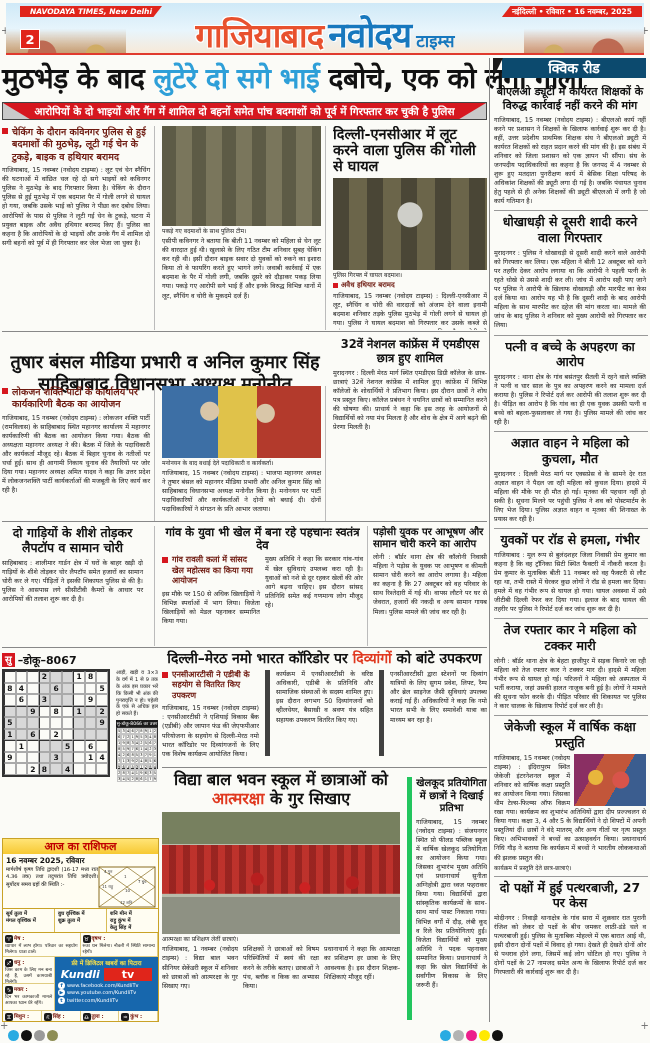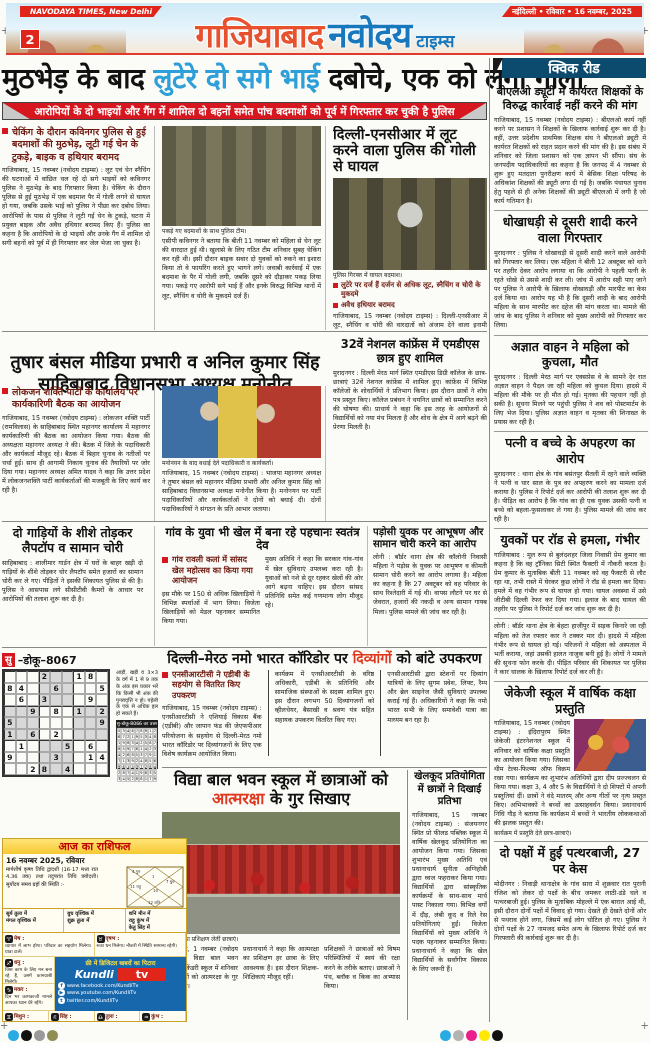--- a/index.html
+++ b/index.html
@@ -91,38 +91,38 @@
   .cc2 .cols>div{flex:1;}
   .blockC .cc3{position:absolute;left:371px;top:2px;width:114px;height:120px;overflow:hidden;}
   .cc3 h3{font-size:10px;font-weight:800;text-align:left;line-height:1.2;margin:0 0 3px;}
 
   
   .blockD{position:absolute;left:162px;top:650px;width:325px;height:118px;overflow:hidden;border-bottom:1px solid #888;}
   .blockD h2{font-size:14px;font-weight:800;text-align:center;line-height:1.15;margin:0 0 4px;}
   .hl-red{color:#e0381f;}
   .blockD .cols{display:flex;gap:6px;height:86px;overflow:hidden;}
   .blockD .cols>div{flex:1;overflow:hidden;}
-  .blockD .cols>div+div{border-left:1px solid #404040;padding-left:6px;}
+  .blockD .cols>div+div{border-left:5px solid #404040;padding-left:6px;}
 
   
   .blockE{position:absolute;left:162px;top:770px;width:325px;height:250px;overflow:hidden;padding-left:48px;}
   .blockE .ehead{font-size:16px;font-weight:800;text-align:center;line-height:1.2;margin:0 0 4px;width:238px;}
   .blockE .left{position:absolute;left:0;top:0;width:238px;}
   .ph-students{height:122px;background:
      radial-gradient(circle at 20% 60%, #c22 0 5px, transparent 6px),
      radial-gradient(circle at 40% 55%, #b81f1f 0 6px, transparent 7px),
      radial-gradient(circle at 60% 62%, #c22 0 5px, transparent 6px),
      radial-gradient(circle at 80% 58%, #b81f1f 0 6px, transparent 7px),
      repeating-linear-gradient(90deg, rgba(190,35,30,.9) 0 7px, rgba(150,20,18,.9) 7px 14px),
      linear-gradient(180deg,#77805f 0 26%,#b9bcab 26% 70%,#8e9183 70% 100%);
      background-size:auto,auto,auto,auto,100% 40%,100% 100%;
      background-position:0 0,0 0,0 0,0 0,0 45%,0 0;background-repeat:no-repeat;}
   .blockE .ecols{display:flex;gap:5px;margin-top:2px;height:74px;overflow:hidden;}
   .blockE .ecols>div{flex:1;}
-  .blockE .right{position:absolute;right:0;top:0;width:80px;height:250px;border-left:1px solid #22c55e;padding-left:4px;overflow:hidden;margin-left:28px;}
+  .blockE .right{position:absolute;right:0;top:7px;width:80px;height:250px;border-left:5px solid #22c55e;padding-left:4px;overflow:hidden;margin-left:28px;}
   .blockE .right h3{font-size:10px;font-weight:800;text-align:center;line-height:1.25;margin:0 0 3px;}
 
   
   .qcol{position:absolute;left:489px;top:58px;width:159px;height:964px;border-left:1px solid #888;
     padding-left:4px;overflow:hidden;}
   .qr-banner{position:relative;height:20px;background:#0c4a6e;margin:0 2px 4px 8px;}
   .qr-banner:before{content:"";position:absolute;left:-9px;top:0;border-style:solid;border-width:20px 10px 0 0;border-color:#1a1a1a transparent transparent transparent;}
   .qr-banner span{display:block;text-align:center;color:#fff;font-weight:800;font-size:14px;line-height:20px;}
   .qstory{border-bottom:1px solid #999;padding:3px 2px 4px 0;}
   .qstory:last-child{border-bottom:none;}
@@ -142,21 +142,21 @@
   .sud-grid div{border:0.5px solid #aaa;font-size:7.5px;font-weight:bold;display:flex;align-items:center;justify-content:center;}
   .sud-grid div.sh{background:#d8d8d8;}
   .sud-grid div.bl{border-left:1.5px solid #333;} .sud-grid div.bt{border-top:1.5px solid #333;}
   .sud-side{margin-left:114px;width:42px;}
   .sud-instr{font-size:5.1px;line-height:1.35;text-align:justify;color:#222;}
   .sol-head{background:#1a1a1a;color:#fff;font-size:4.6px;text-align:center;line-height:7px;margin-top:3px;}
   .sol-grid{display:grid;grid-template-columns:repeat(9,1fr);width:42px;height:42px;border:1px solid #333;}
   .sol-grid div{font-size:3.6px;display:flex;align-items:center;justify-content:center;border:0.5px solid #c5c5c5;}
 
   
-  .rashi{position:absolute;left:2px;top:838px;width:185px;height:184px;overflow:hidden;border:1px solid #c9a227;background:#fffdf2;}
+  .rashi{position:absolute;left:2px;top:838px;width:157px;height:184px;overflow:hidden;border:1px solid #c9a227;background:#fffdf2;}
   .rashi-head{background:linear-gradient(180deg,#ffe477,#f7c932);color:#c00000;font-weight:800;font-size:11px;text-align:center;line-height:15px;}
   .rashi-date{font-weight:bold;font-size:7.5px;padding:1px 3px;}
   .rashi-meta{position:relative;padding:0 3px;height:42px;}
   .rashi-tithi{width:92px;font-size:5.2px;line-height:1.4;text-align:justify;}
   .kundli{position:absolute;right:2px;top:0;width:58px;height:42px;}
   .kundli svg{width:100%;height:100%;}
   .kundli .kl{position:absolute;font-size:4px;color:#333;}
   .planets{display:flex;border-top:1px solid #c9a227;border-bottom:1px solid #c9a227;}
   .planets div{flex:1;font-size:5.2px;font-weight:bold;line-height:1.35;padding:1px 3px;white-space:pre-line;}
   .planets div+div{border-left:1px solid #d8bb55;}
@@ -214,21 +214,20 @@
     </div>
     <div class="c2" data-name="lead-middle-column">
       <div class="photo ph-police1" data-name="police-arrest-photo"></div>
       <div class="caption" data-name="photo-caption">पकड़े गए बदमाशों के साथ पुलिस टीम।</div>
       <p class="body" style="margin:2px 0 0" data-name="lead-body-2">एसीपी कविनगर ने बताया कि बीती 11 नवम्बर को महिला से चेन लूट की वारदात हुई थी। खुलासे के लिए गठित टीम शनिवार सुबह चेकिंग कर रही थी। इसी दौरान बाइक सवार दो युवकों को रुकने का इशारा किया तो वे फायरिंग करते हुए भागने लगे। जवाबी कार्रवाई में एक बदमाश के पैर में गोली लगी, जबकि दूसरे को दौड़ाकर पकड़ लिया गया। पकड़े गए आरोपी सगे भाई हैं और इनके विरुद्ध विभिन्न थानों में लूट, स्नैचिंग व चोरी के मुकदमे दर्ज हैं।</p>
     </div>
     <div class="c3" data-name="ncr-story-column">
       <h2 class="ncr-head" data-name="ncr-headline">दिल्ली-एनसीआर में लूट करने वाला पुलिस की गोली से घायल</h2>
       <div class="photo ph-police2" data-name="injured-robber-photo"></div>
       <div class="caption" data-name="photo-caption">पुलिस गिरफ्त में घायल बदमाश।</div>
-      <div class="mini-bullet" data-name="ncr-bullet-1">लुटेरे पर दर्ज हैं दर्जन से अधिक लूट, स्नैचिंग व चोरी के मुकदमे</div>
       <div class="mini-bullet" data-name="ncr-bullet-2">अवैध हथियार बरामद</div>
       <p class="body" style="margin:1px 0 0" data-name="ncr-body">गाजियाबाद, 15 नवम्बर (नवोदय टाइम्स) : दिल्ली-एनसीआर में लूट, स्नैचिंग व चोरी की वारदातों को अंजाम देने वाला इनामी बदमाश शनिवार तड़के पुलिस मुठभेड़ में गोली लगने से घायल हो गया। पुलिस ने घायल बदमाश को गिरफ्तार कर उसके कब्जे से तमंचा, कारतूस व लूटा गया सामान बरामद किया है। आरोपी को उपचार के लिए अस्पताल में भर्ती कराया गया है।</p>
     </div>
   </section>
 
   <section class="blockB" data-name="appointment-story-block">
     <h2 class="bhead" data-name="tushar-headline">तुषार बंसल मीडिया प्रभारी व अनिल कुमार सिंह साहिबाबाद विधानसभा अध्यक्ष मनोनीत</h2>
     <div class="b1" data-name="lokjan-column">
       <div class="bullet-head" data-name="lokjan-bullet">लोकजन शक्ति पार्टी के कार्यालय पर कार्यकारिणी बैठक का आयोजन</div>
       <p class="body" style="margin:0" data-name="lokjan-body">गाजियाबाद, 15 नवम्बर (नवोदय टाइम्स) : लोकजन शक्ति पार्टी (रामविलास) के साहिबाबाद स्थित महानगर कार्यालय में महानगर कार्यकारिणी की बैठक का आयोजन किया गया। बैठक की अध्यक्षता महानगर अध्यक्ष ने की। बैठक में जिले के पदाधिकारी और कार्यकर्ता मौजूद रहे। बैठक में बिहार चुनाव के नतीजों पर चर्चा हुई। साथ ही आगामी निकाय चुनाव की तैयारियों पर जोर दिया गया। महानगर अध्यक्ष अमित यादव ने कहा कि उत्तर प्रदेश में लोकजनशक्ति पार्टी कार्यकर्ताओं की मजबूती के लिए कार्य कर रही है।</p>
@@ -286,24 +285,24 @@
   <section class="blockE" data-name="school-stories-block">
     <div class="left" data-name="self-defence-story">
       <h2 class="ehead" data-name="vidya-headline"><span data-name="vidya-headline-pre">विद्या बाल भवन स्कूल में छात्राओं को </span><span class="hl-red" data-name="vidya-headline-highlight">आत्मरक्षा</span><span data-name="vidya-headline-post"> के गुर सिखाए</span></h2>
       <div class="photo ph-students" data-name="students-group-photo"></div>
       <div class="caption" data-name="photo-caption">आत्मरक्षा का प्रशिक्षण लेतीं छात्राएं।</div>
       <div class="ecols">
         <div>
             <p class="body" style="margin:0" data-name="vidya-body-1">गाजियाबाद, 1 नवम्बर (नवोदय टाइम्स) : विद्या बाल भवन सीनियर सेकेंडरी स्कूल में शनिवार को छात्राओं को आत्मरक्षा के गुर सिखाए गए।</p>
           </div>
         <div>
-            <p class="body" style="margin:0" data-name="vidya-body-3">प्रधानाचार्य ने कहा कि आत्मरक्षा का प्रशिक्षण हर छात्रा के लिए आवश्यक है। इस दौरान शिक्षक-शिक्षिकाएं मौजूद रहीं।</p>
+            <p class="body" style="margin:0" data-name="vidya-body-2">प्रशिक्षकों ने छात्राओं को विषम परिस्थितियों में स्वयं की रक्षा करने के तरीके बताए। छात्राओं ने पंच, ब्लॉक व किक का अभ्यास किया।</p>
           </div>
         <div>
-            <p class="body" style="margin:0" data-name="vidya-body-2">प्रशिक्षकों ने छात्राओं को विषम परिस्थितियों में स्वयं की रक्षा करने के तरीके बताए। छात्राओं ने पंच, ब्लॉक व किक का अभ्यास किया।</p>
+            <p class="body" style="margin:0" data-name="vidya-body-3">प्रधानाचार्य ने कहा कि आत्मरक्षा का प्रशिक्षण हर छात्रा के लिए आवश्यक है। इस दौरान शिक्षक-शिक्षिकाएं मौजूद रहीं।</p>
           </div>
       </div>
     </div>
     <div class="right" data-name="sports-day-story">
       <h3 data-name="khelkud-headline">खेलकूद प्रतियोगिता में छात्रों ने दिखाई प्रतिभा</h3>
       <p class="body" style="margin:0" data-name="khelkud-body">गाजियाबाद, 15 नवम्बर (नवोदय टाइम्स) : संजयनगर स्थित प्रो फीलड पब्लिक स्कूल में वार्षिक खेलकूद प्रतियोगिता का आयोजन किया गया। जिसका शुभारंभ मुख्य अतिथि एवं प्रधानाचार्य सुनीता अग्निहोत्री द्वारा ध्वज फहराकर किया गया। विद्यार्थियों द्वारा सांस्कृतिक कार्यक्रमों के साथ-साथ मार्च पास्ट निकाला गया। विभिन्न वर्गों में दौड़, लंबी कूद व रिले रेस प्रतियोगिताएं हुईं। विजेता विद्यार्थियों को मुख्य अतिथि ने पदक पहनाकर सम्मानित किया। प्रधानाचार्य ने कहा कि खेल विद्यार्थियों के सर्वांगीण विकास के लिए जरूरी हैं।</p>
     </div>
   </section>
 
   <aside class="qcol" data-name="quick-read-column">
@@ -313,32 +312,33 @@
 
     <div class="qstory" data-name="quick-read-story">
       <h3 data-name="qr-headline">बीएलओ ड्यूटी में कार्यरत शिक्षकों के विरुद्ध कार्रवाई नहीं करने की मांग</h3>
       <p class="body" style="margin:0" data-name="qr-body">गाजियाबाद, 15 नवम्बर (नवोदय टाइम्स) : बीएलओ कार्य नहीं करने पर प्रशासन ने शिक्षकों के खिलाफ कार्रवाई शुरू कर दी है। वहीं, उत्तर प्रदेशीय प्राथमिक शिक्षक संघ ने बीएलओ ड्यूटी में कार्यरत शिक्षकों को राहत प्रदान करने की मांग की है। इस संबंध में शनिवार को जिला प्रशासन को एक ज्ञापन भी सौंपा। संघ के जनपदीय पदाधिकारियों का कहना है कि जनपद में 4 नवम्बर से शुरू हुए मतदाता पुनरीक्षण कार्य में बेसिक शिक्षा परिषद के अधिकांश शिक्षकों की ड्यूटी लगा दी गई है। जबकि पंचायत चुनाव हेतु पहले से ही अनेक शिक्षकों की ड्यूटी बीएलओ में लगी है जो कार्य गतिमान है।</p>
     </div>
     <div class="qstory" data-name="quick-read-story">
       <h3 class="big" data-name="qr-headline">धोखाधड़ी से दूसरी शादी करने वाला गिरफ्तार</h3>
       <p class="body" style="margin:0" data-name="qr-body">मुरादनगर : पुलिस ने धोखाधड़ी से दूसरी शादी करने वाले आरोपी को गिरफ्तार कर लिया। एक महिला ने बीती 12 अक्टूबर को थाने पर तहरीर देकर आरोप लगाया था कि आरोपी ने पहली पत्नी के रहते धोखे से उससे शादी कर ली। जांच में आरोप सही पाए जाने पर पुलिस ने आरोपी के खिलाफ धोखाधड़ी और मारपीट का केस दर्ज किया था। आरोप यह भी है कि दूसरी शादी के बाद आरोपी महिला के साथ मारपीट कर दहेज की मांग करता था। मामले की जांच के बाद पुलिस ने शनिवार को मुख्य आरोपी को गिरफ्तार कर लिया।</p>
     </div>
     <div class="qstory" data-name="quick-read-story">
+      <h3 class="big" data-name="qr-headline">पत्नी व बच्चे के अपहरण का आरोप</h3>
+      <p class="body" style="margin:0" data-name="qr-body">मुरादनगर : थाना क्षेत्र के गांव बसंतपुर सैतली में रहने वाले व्यक्ति ने पत्नी व चार साल के पुत्र का अपहरण करने का मामला दर्ज कराया है। पुलिस ने रिपोर्ट दर्ज कर आरोपी की तलाश शुरू कर दी है। पीड़ित का आरोप है कि गांव का ही एक युवक उसकी पत्नी व बच्चे को बहला-फुसलाकर ले गया है। पुलिस मामले की जांच कर रही है।</p>
+    </div>
+    <div class="qstory" data-name="quick-read-story">
       <h3 class="big" data-name="qr-headline">अज्ञात वाहन ने महिला को कुचला, मौत</h3>
       <p class="body" style="margin:0" data-name="qr-body">मुरादनगर : दिल्ली मेरठ मार्ग पर एक्सप्रेस वे के सामने देर रात अज्ञात वाहन ने पैदल जा रही महिला को कुचल दिया। हादसे में महिला की मौके पर ही मौत हो गई। मृतका की पहचान नहीं हो सकी है। सूचना मिलने पर पहुंची पुलिस ने शव को पोस्टमार्टम के लिए भेज दिया। पुलिस अज्ञात वाहन व मृतका की शिनाख्त के प्रयास कर रही है।</p>
     </div>
     <div class="qstory" data-name="quick-read-story">
-      <h3 class="big" data-name="qr-headline">पत्नी व बच्चे के अपहरण का आरोप</h3>
-      <p class="body" style="margin:0" data-name="qr-body">मुरादनगर : थाना क्षेत्र के गांव बसंतपुर सैतली में रहने वाले व्यक्ति ने पत्नी व चार साल के पुत्र का अपहरण करने का मामला दर्ज कराया है। पुलिस ने रिपोर्ट दर्ज कर आरोपी की तलाश शुरू कर दी है। पीड़ित का आरोप है कि गांव का ही एक युवक उसकी पत्नी व बच्चे को बहला-फुसलाकर ले गया है। पुलिस मामले की जांच कर रही है।</p>
-    </div>
-    <div class="qstory" data-name="quick-read-story">
       <h3 class="big" data-name="qr-headline">युवकों पर रॉड से हमला, गंभीर</h3>
       <p class="body" style="margin:0" data-name="qr-body">गाजियाबाद : मूल रूप से बुलंदशहर जिला निवासी प्रेम कुमार का कहना है कि वह ट्रॉनिका सिटी स्थित फैक्टरी में नौकरी करता है। प्रेम कुमार के मुताबिक बीती 11 नवम्बर को वह फैक्टरी से लौट रहा था, तभी रास्ते में घेरकर कुछ लोगों ने रॉड से हमला कर दिया। हमले में वह गंभीर रूप से घायल हो गया। घायल अवस्था में उसे जीटीबी दिल्ली रेफर कर दिया गया। इलाज के बाद घायल की तहरीर पर पुलिस ने रिपोर्ट दर्ज कर जांच शुरू कर दी है।</p>
     </div>
     <div class="qstory" data-name="quick-read-story">
+      <h3 class="big" data-name="qr-headline">तेज रफ्तार कार ने महिला को टक्कर मारी</h3>
       <p class="body" style="margin:0" data-name="qr-body">लोनी : बॉर्डर थाना क्षेत्र के बेहटा हाजीपुर में सड़क किनारे जा रही महिला को तेज रफ्तार कार ने टक्कर मार दी। हादसे में महिला गंभीर रूप से घायल हो गई। परिजनों ने महिला को अस्पताल में भर्ती कराया, जहां उसकी हालत नाजुक बनी हुई है। लोगों ने मामले की सूचना फोन करके दी। पीड़ित परिवार की शिकायत पर पुलिस ने कार चालक के खिलाफ रिपोर्ट दर्ज कर ली है।</p>
     </div>
     <div class="qstory" data-name="quick-read-story">
       <h3 class="big" data-name="qr-headline">जेकेजी स्कूल में वार्षिक कक्षा प्रस्तुति</h3>
       <div>
         <div class="ph-jkg photo" data-name="stage-performance-photo"></div>
         <p class="body" style="margin:0" data-name="qr-body">गाजियाबाद, 15 नवम्बर (नवोदय टाइम्स) : इंदिरापुरम स्थित जेकेजी इंटरनेशनल स्कूल में शनिवार को वार्षिक कक्षा प्रस्तुति का आयोजन किया गया। जिसका थीम टेल्स-फिल्म्स ऑफ विक्रम रखा गया। कार्यक्रम का शुभारंभ अतिथियों द्वारा दीप प्रज्ज्वलन से किया गया। कक्षा 3, 4 और 5 के विद्यार्थियों ने दो शिफ्टों में अपनी प्रस्तुतियां दीं। छात्रों ने वंदे मातरम् और अन्य गीतों पर नृत्य प्रस्तुत किए। अभिभावकों ने बच्चों का उत्साहवर्धन किया। प्रधानाचार्य निधि गौड़ ने बताया कि कार्यक्रम में बच्चों ने भारतीय लोककथाओं की झलक प्रस्तुत की।</p>
         <div class="caption qcap" data-name="photo-caption">कार्यक्रम में प्रस्तुति देते छात्र-छात्राएं।</div>
       </div>
     </div>

